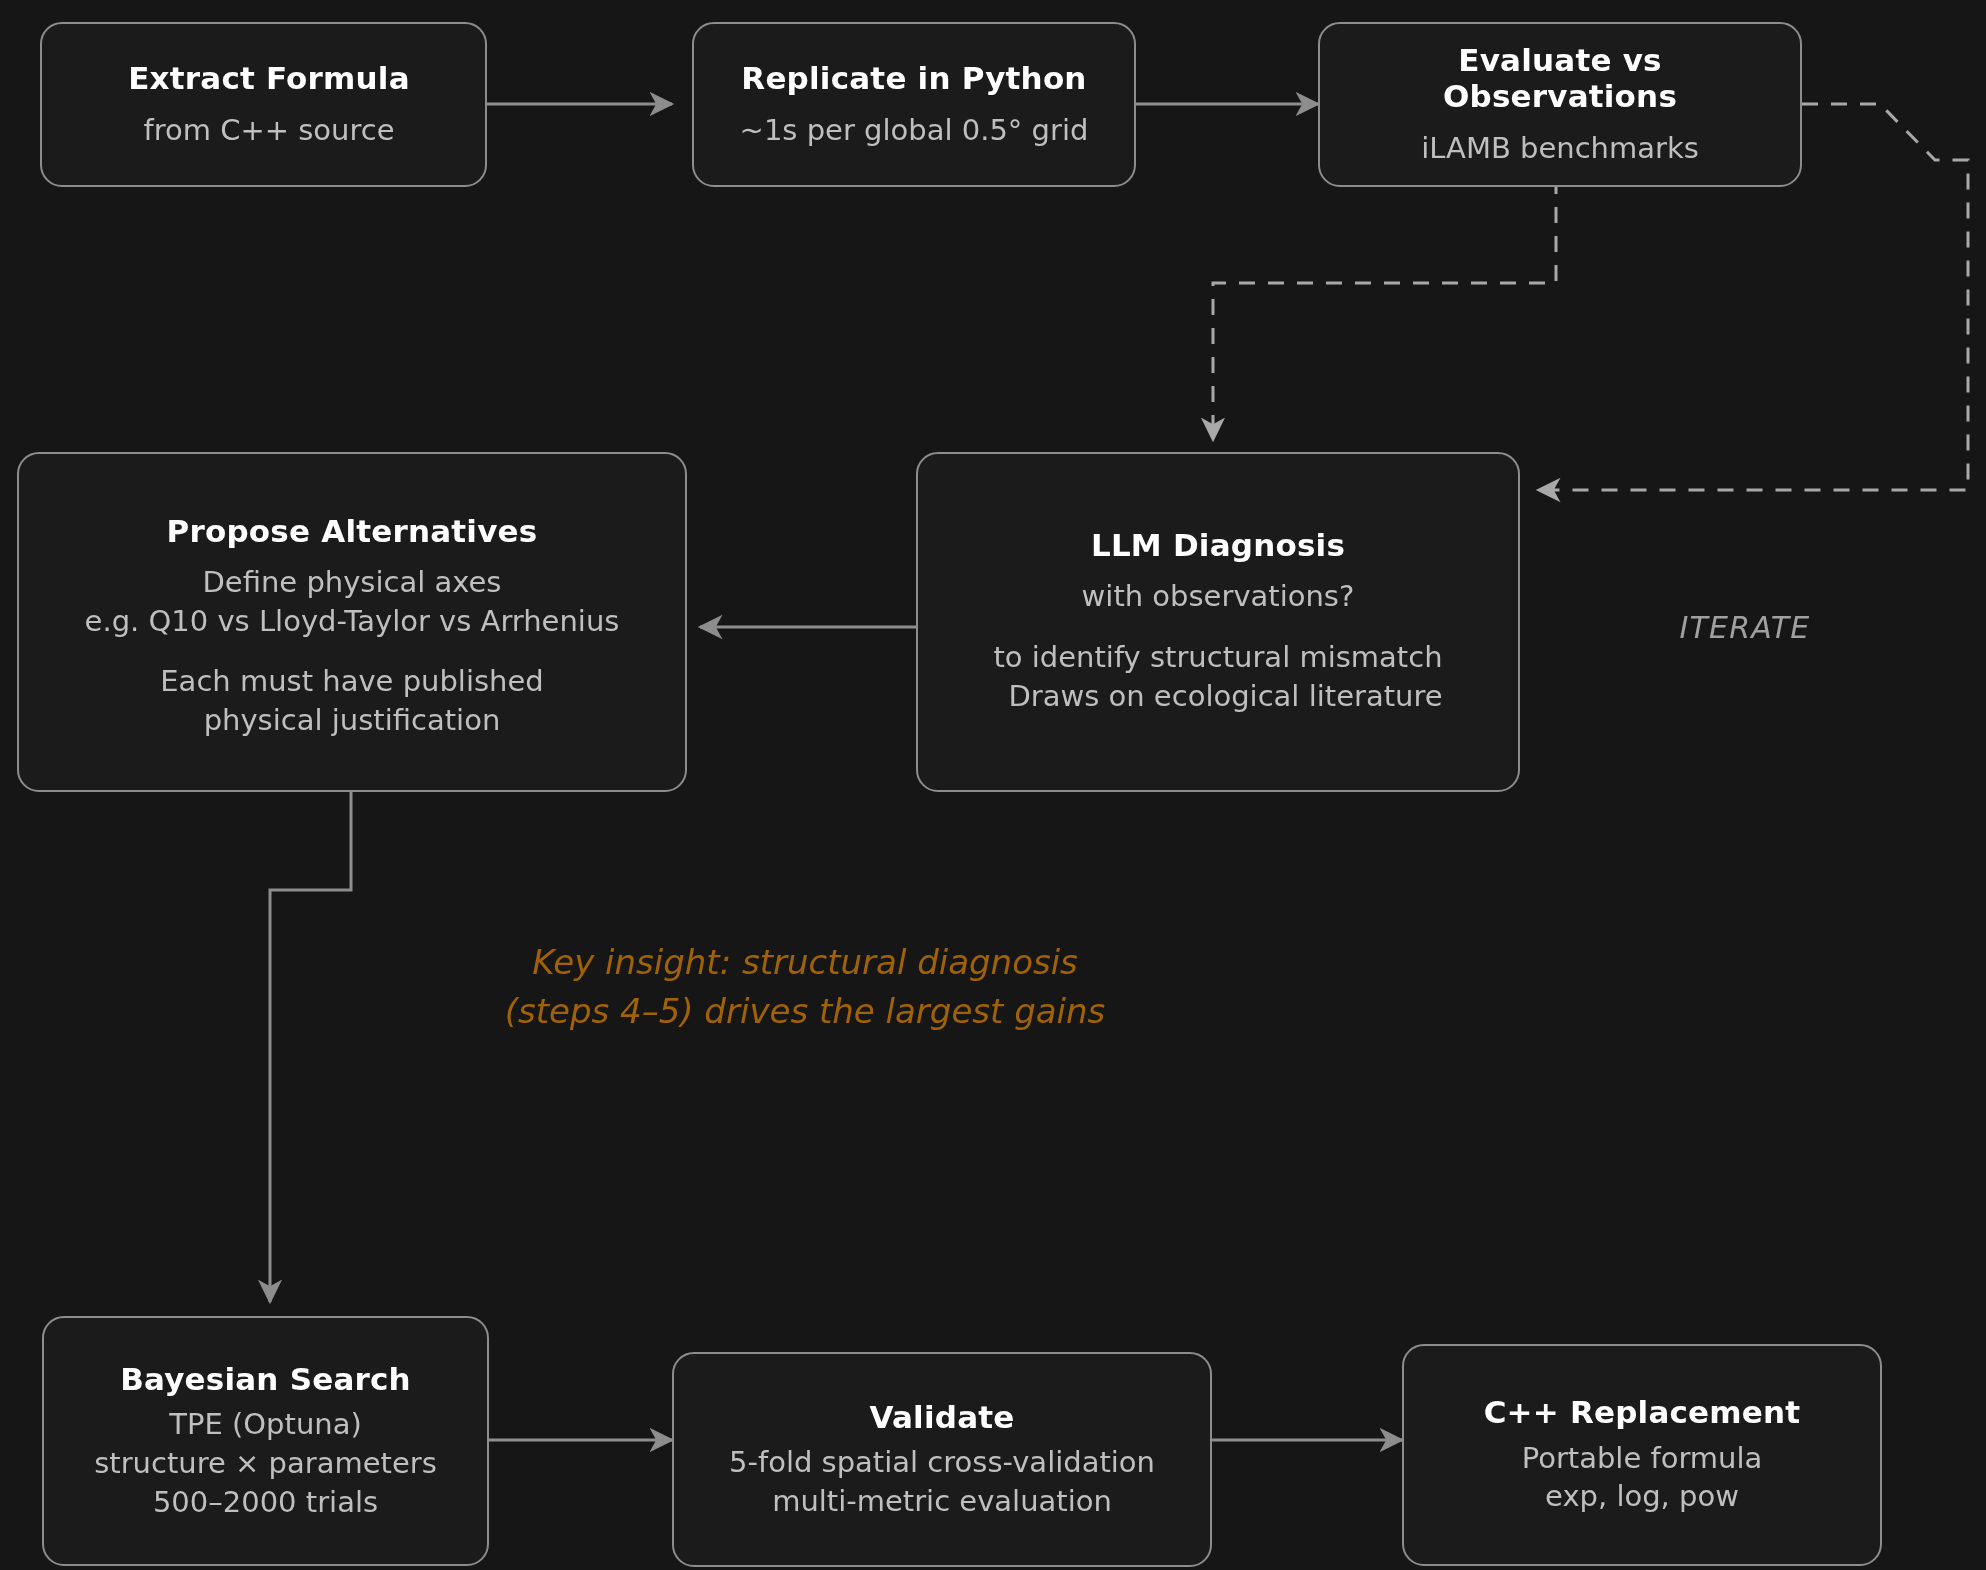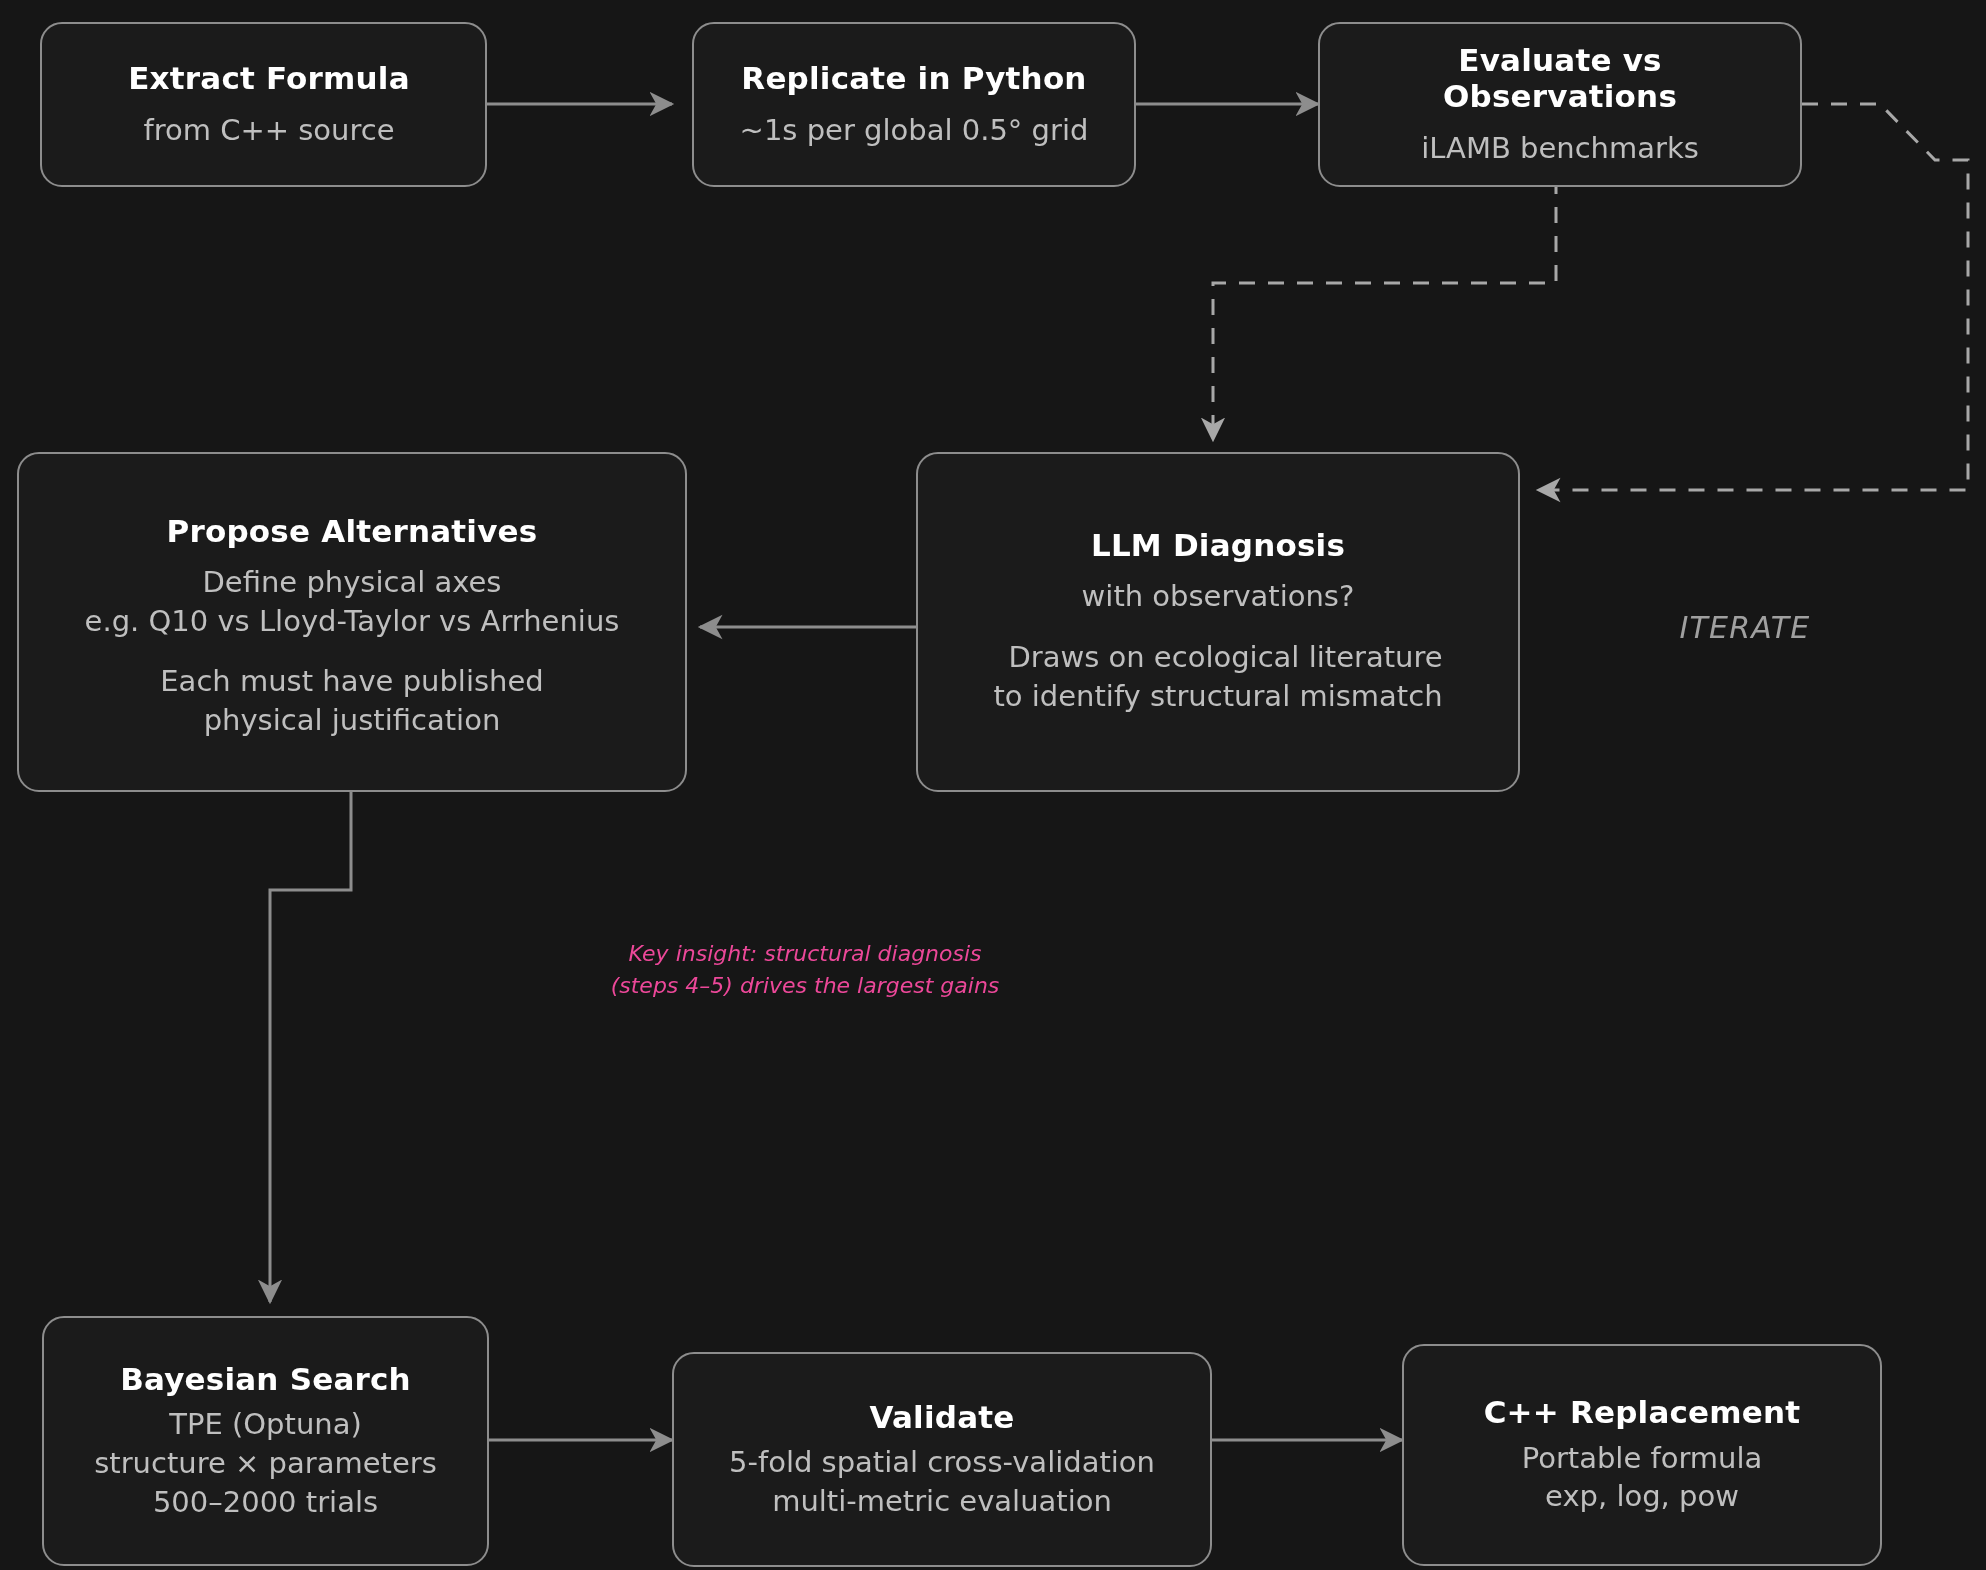--- a/index.html
+++ b/index.html
@@ -54,22 +54,22 @@
   }
   .node .sub + .sub {
     margin-top: 22px;
   }
   .node .sub .ln { display: block; }
 
   .annot {
     position: absolute;
     font-family: "DejaVu Sans", sans-serif;
     font-style: italic;
-    color: #ec4899;
-    font-size: 22px;
+    color: #a16207;
+    font-size: 34px;
     line-height: 1.45;
     text-align: center;
     white-space: pre-line;
   }
   .annot.iterate {
     font-size: 30px;
     letter-spacing: 1.2px;
     color: #a0a0a0;
   }
 </style>
@@ -137,22 +137,22 @@
       <span class="ln">physical justification</span>
     </div>
   </div>
 
   <div class="node" style="left:916px; top:452px; width:604px; height:340px; padding-top:8px;text-align:right;">
     <div class="title">LLM Diagnosis</div>
     <div class="sub">
       <span class="ln">with observations?</span>
     </div>
     <div class="sub">
+      <span class="ln">to identify structural mismatch</span>
       <span class="ln">Draws on ecological literature</span>
-      <span class="ln">to identify structural mismatch</span>
     </div>
   </div>
 
   <div class="node" style="left:42px; top:1316px; width:447px; height:250px;">
     <div class="title" style="margin-bottom:8px;">Bayesian Search</div>
     <div class="sub">
       <span class="ln">TPE (Optuna)</span>
       <span class="ln">structure × parameters</span>
       <span class="ln">500–2000 trials</span>
     </div>

